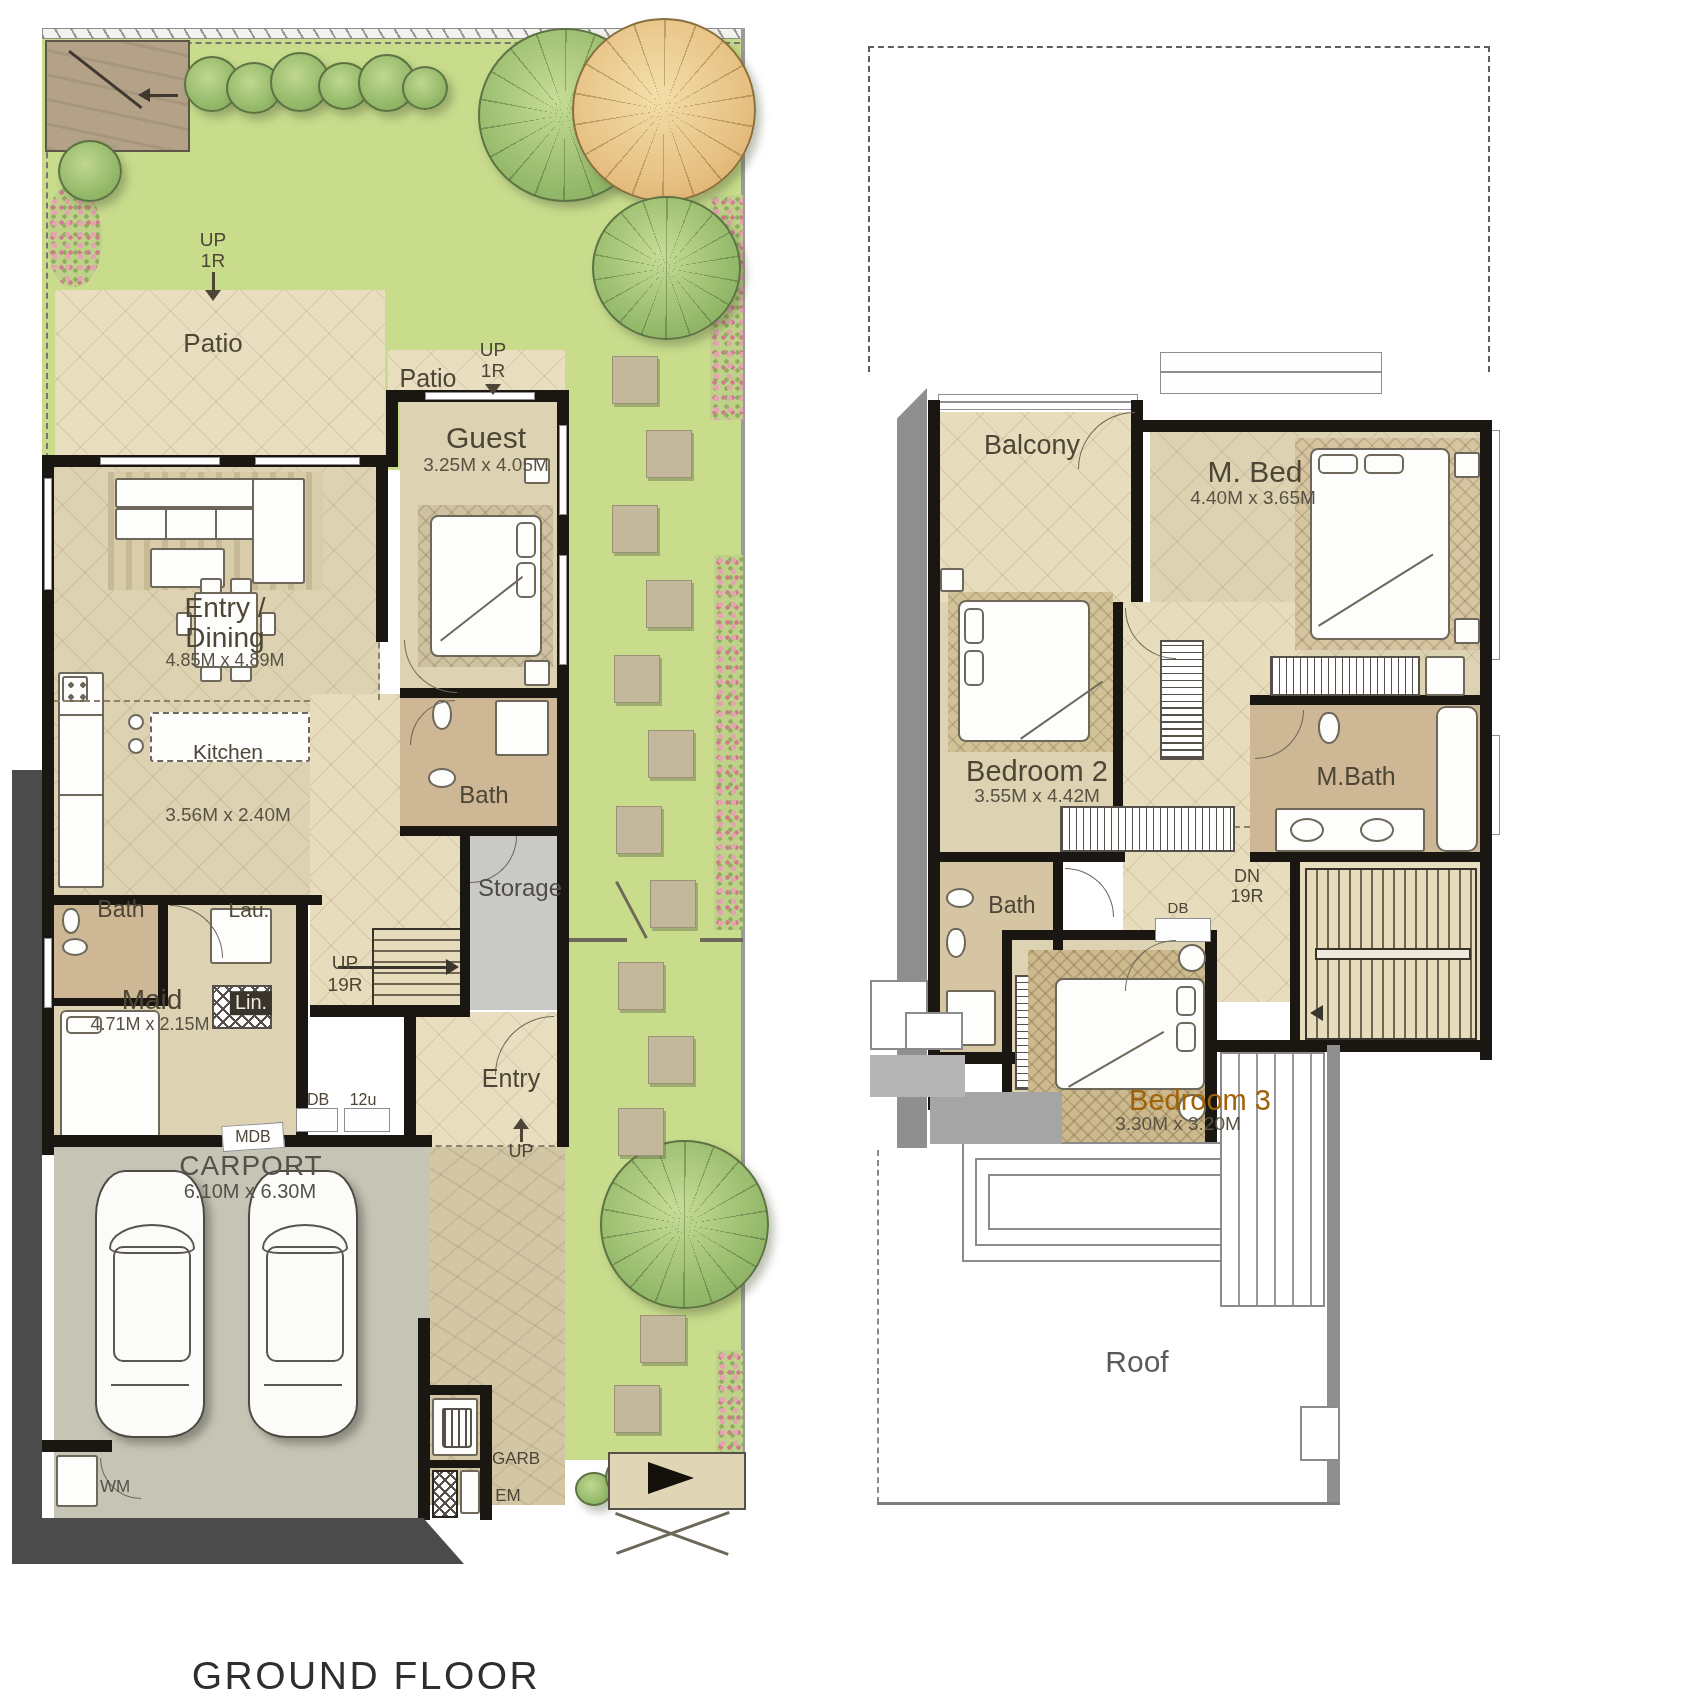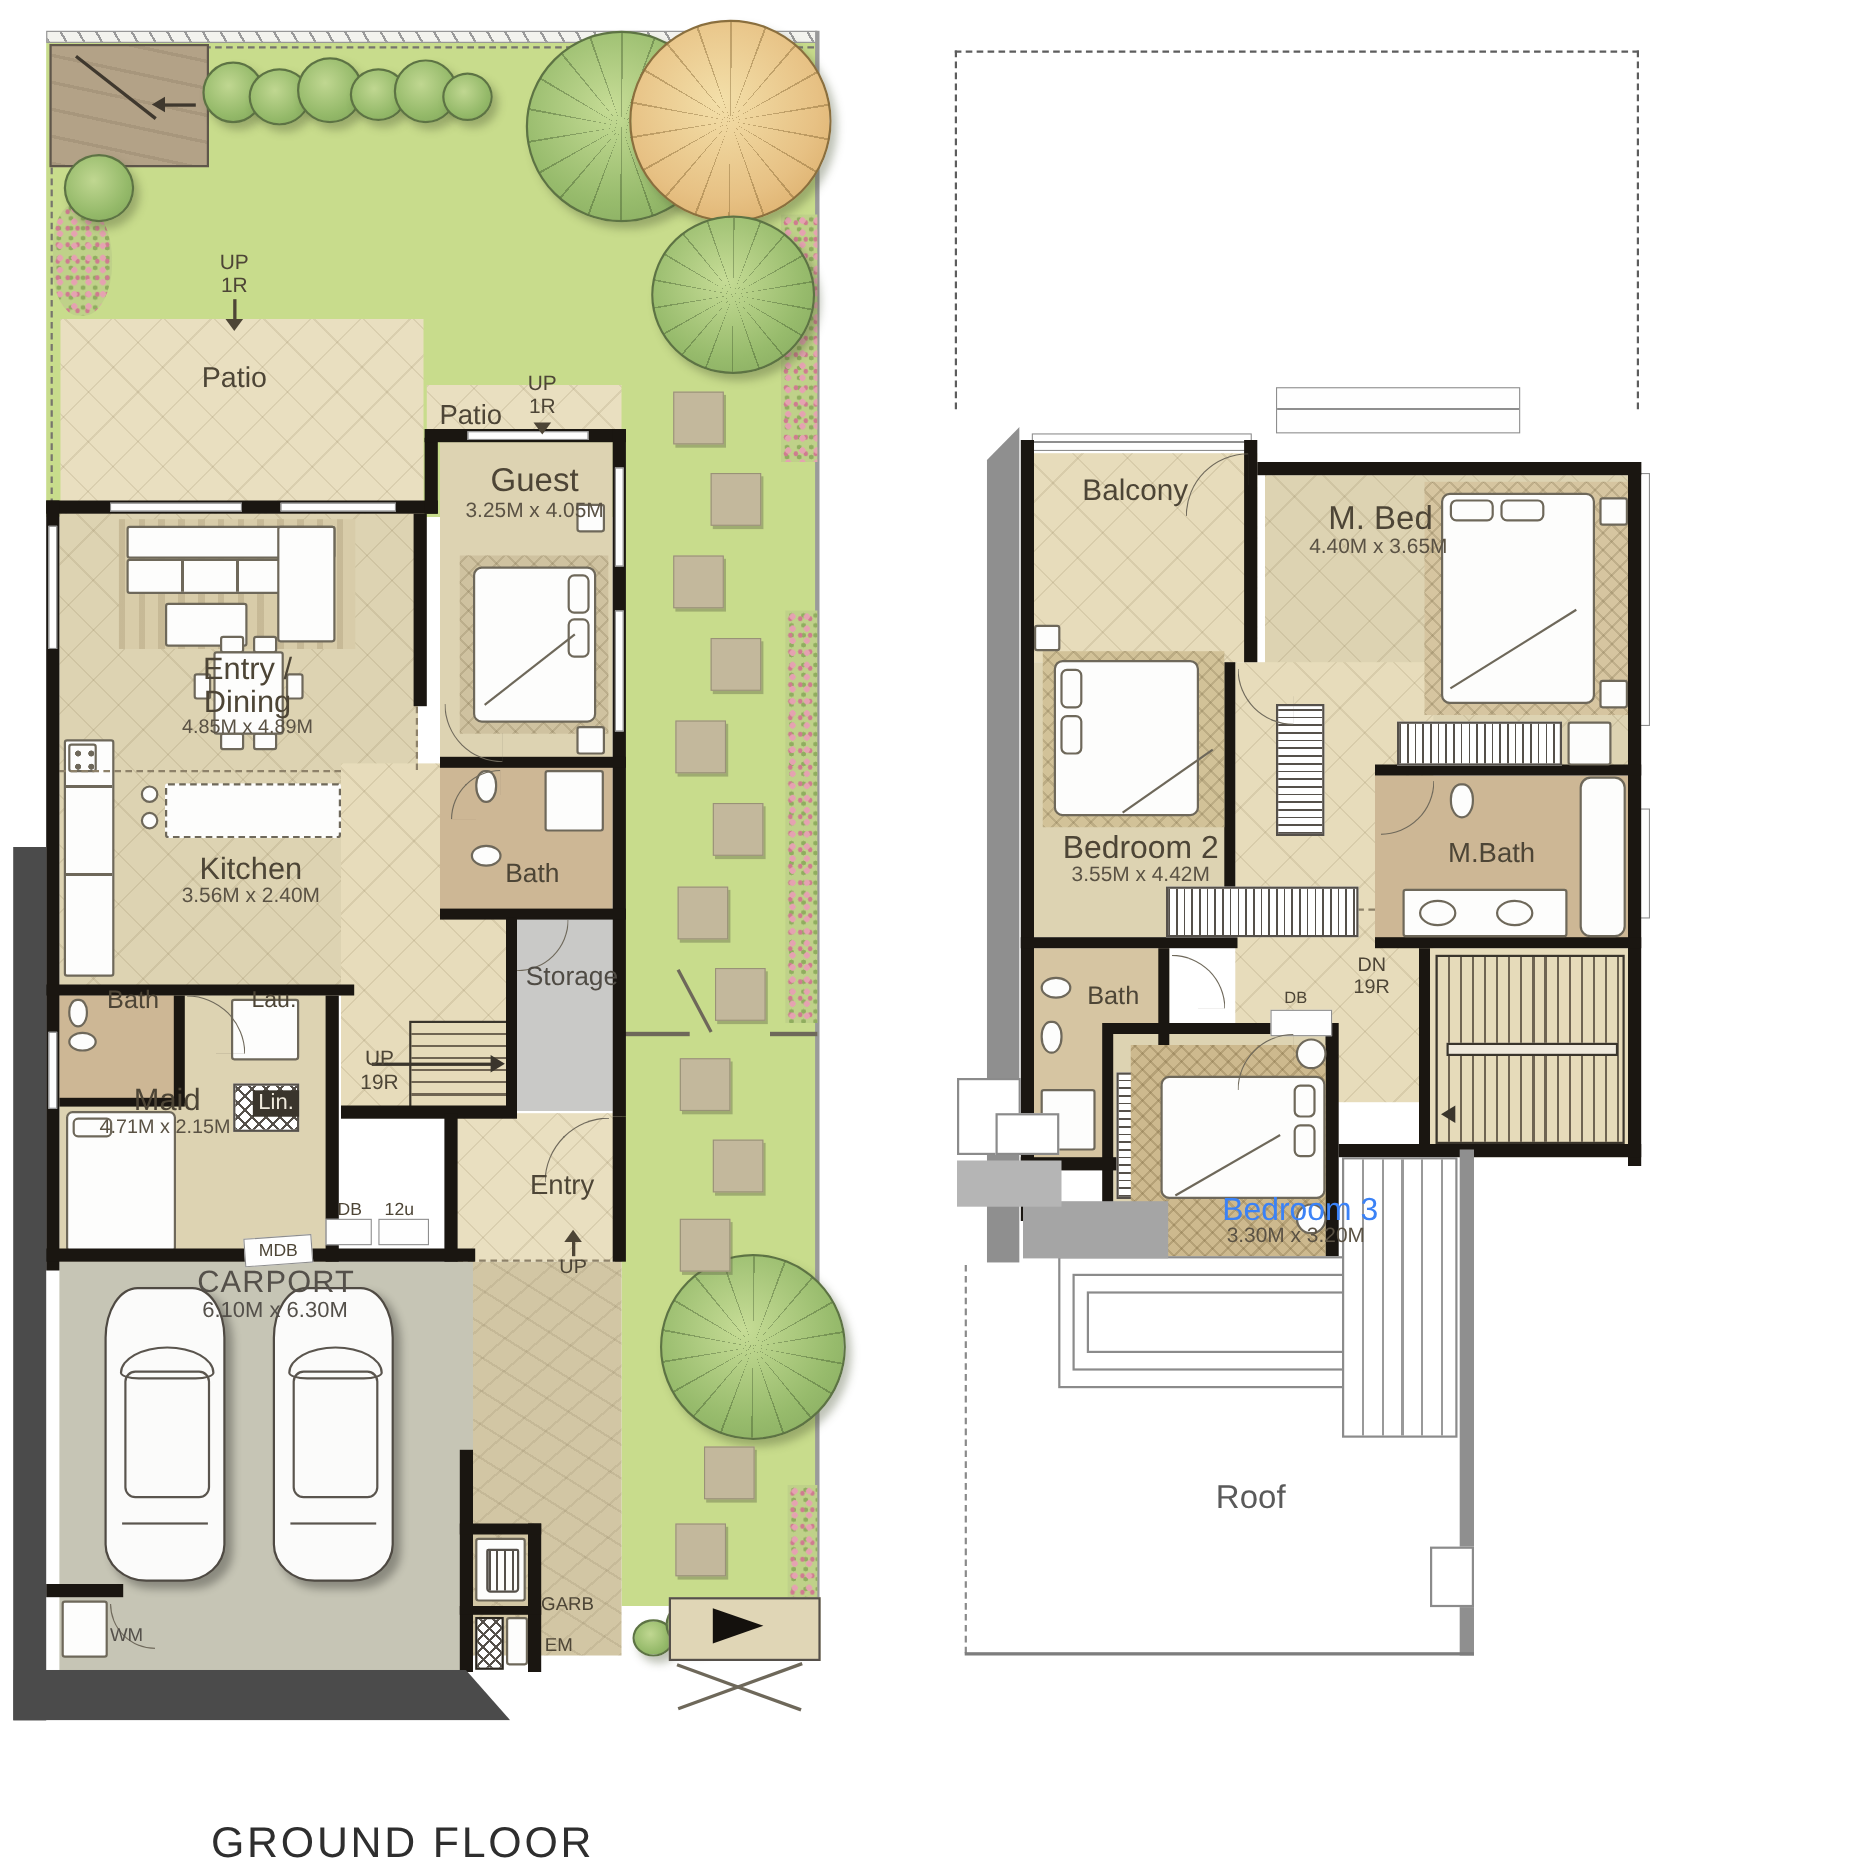--- a/index.html
+++ b/index.html
@@ -249,21 +249,21 @@
     <div class="abs" style="left:485px;top:384px;width:0;height:0;border-left:8px solid transparent;border-right:8px solid transparent;border-top:11px solid #4d4536"></div>
     <div class="lbl" style="left:428px;top:378px;font-size:25px">Patio</div>
 
     <div class="lbl" style="left:486px;top:438px;font-size:30px">Guest</div>
     <div class="lbl dim" style="left:486px;top:465px;font-size:19px">3.25M x 4.05M</div>
 
     <div class="lbl" style="left:225px;top:608px;font-size:28px">Entry /</div>
     <div class="lbl" style="left:225px;top:638px;font-size:28px">Dining</div>
     <div class="lbl dim" style="left:225px;top:661px;font-size:18px">4.85M x 4.89M</div>
 
-    <div class="lbl" style="left:228px;top:790px;font-size:28px">Kitchen</div>
+    <div class="lbl" style="left:228px;top:752px;font-size:21px">Kitchen</div>
     <div class="lbl dim" style="left:228px;top:815px;font-size:19px">3.56M x 2.40M</div>
 
     <div class="lbl" style="left:484px;top:795px;font-size:24px">Bath</div>
     <div class="lbl" style="left:520px;top:888px;font-size:24px;color:#4f4b44">Storage</div>
 
     <div class="lbl" style="left:121px;top:909px;font-size:23px">Bath</div>
     <div class="lbl" style="left:249px;top:910px;font-size:21px">Lau.</div>
     <div class="lbl" style="left:152px;top:1000px;font-size:28px">Maid</div>
     <div class="lbl dim" style="left:150px;top:1025px;font-size:18px">4.71M x 2.15M</div>
     <div class="lbl" style="left:251px;top:1003px;font-size:20px;color:#efe9dc;background:#3a352c;padding:1px 5px">Lin.</div>
@@ -396,20 +396,20 @@
     <div class="lbl" style="left:262px;top:446px;font-size:27px">Balcony</div>
     <div class="lbl" style="left:485px;top:472px;font-size:30px">M. Bed</div>
     <div class="lbl dim" style="left:483px;top:498px;font-size:19px">4.40M x 3.65M</div>
     <div class="lbl" style="left:267px;top:772px;font-size:29px">Bedroom 2</div>
     <div class="lbl dim" style="left:267px;top:796px;font-size:19px">3.55M x 4.42M</div>
     <div class="lbl" style="left:586px;top:776px;font-size:25px">M.Bath</div>
     <div class="lbl" style="left:242px;top:905px;font-size:23px">Bath</div>
     <div class="lbl" style="left:477px;top:877px;font-size:18px"><span>DN</span></div>
     <div class="lbl" style="left:477px;top:897px;font-size:18px"><span>19R</span></div>
     <div class="lbl" style="left:408px;top:908px;font-size:15px">DB</div>
-    <div class="lbl" style="left:412px;top:1101px;font-size:29px;color:#3b82f6">Bedroom 3</div>
+    <div class="lbl" style="left:430px;top:1101px;font-size:29px;color:#a16207">Bedroom 3</div>
     <div class="lbl dim" style="left:408px;top:1124px;font-size:19px">3.30M x 3.20M</div>
     <div class="lbl" style="left:367px;top:1362px;font-size:30px;color:#5a5a5a">Roof</div>
   </div>
 
   <div class="caption" style="left:366px;top:1676px">GROUND FLOOR</div>
 
 </div>
 
 </body></html>

